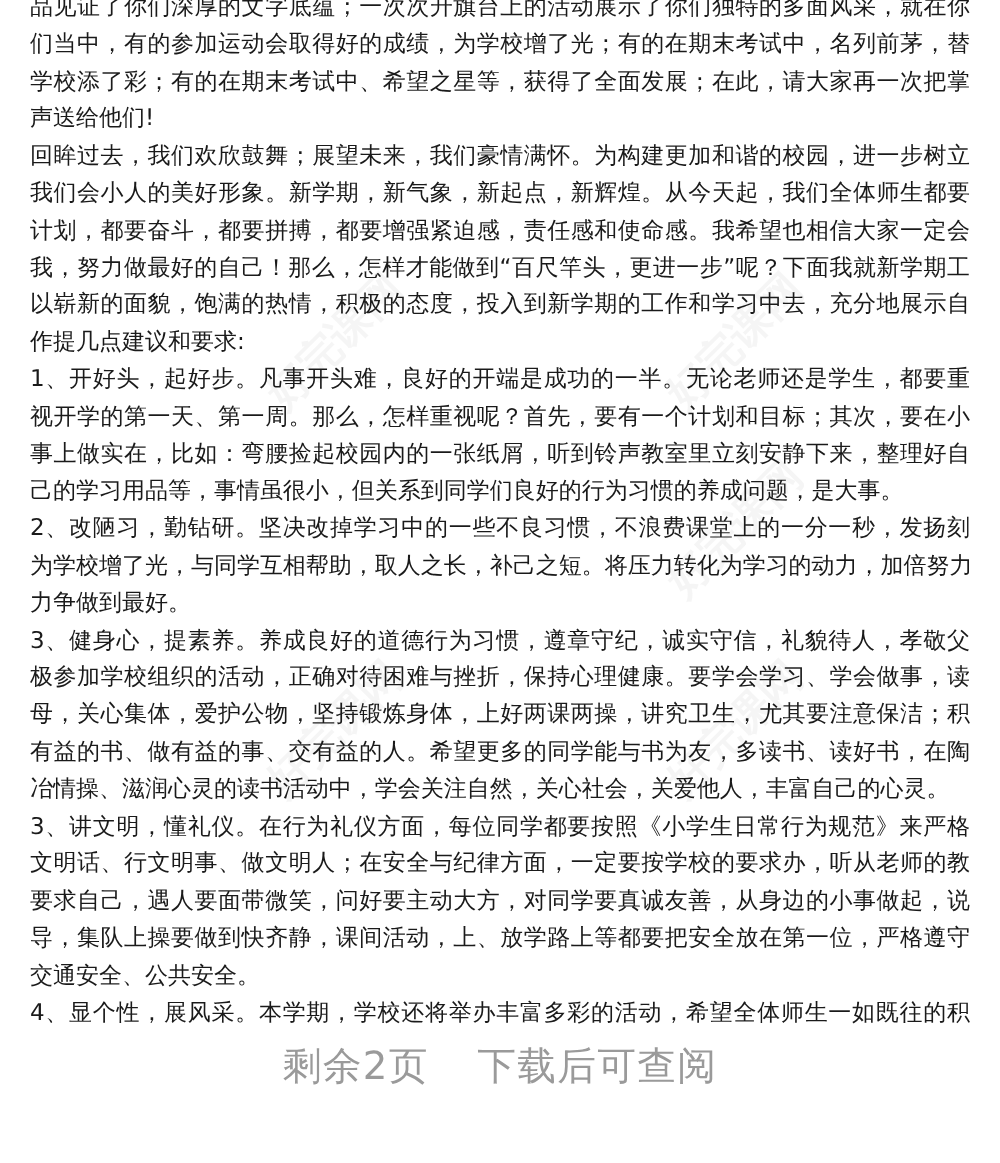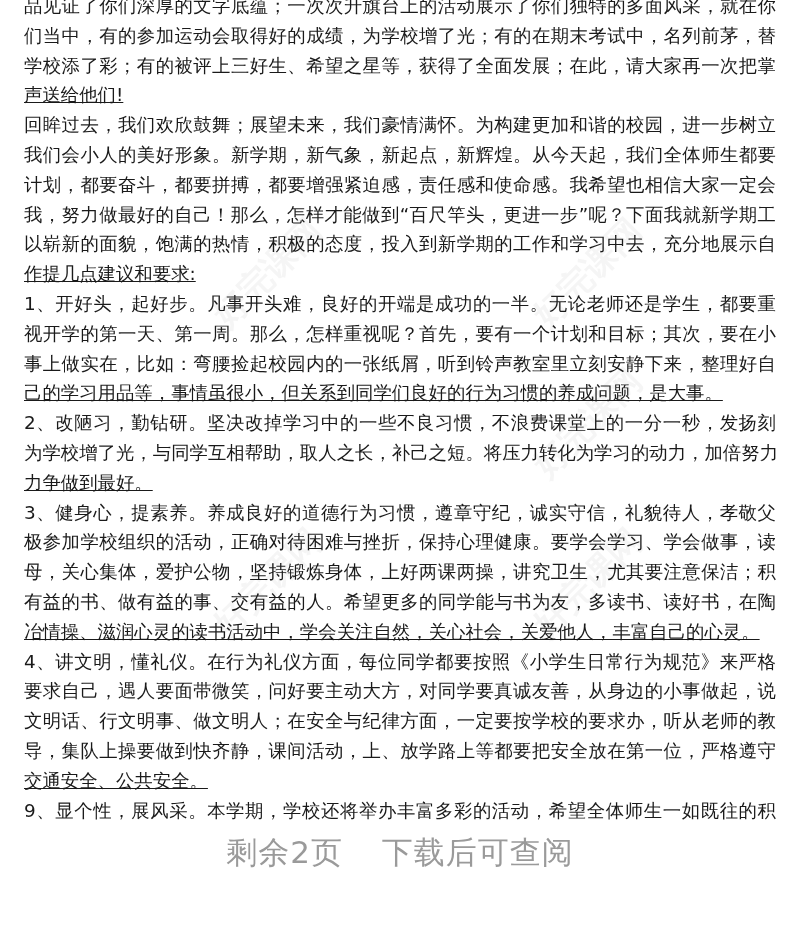--- a/index.html
+++ b/index.html
@@ -1,63 +1,63 @@
 <!DOCTYPE html>
 <html><head>
 <meta charset="utf-8">
 <style>
   html, body { margin: 0; padding: 0; background: #ffffff; }
   body { width: 800px; height: 930px; overflow: hidden; position: relative;
          font-family: "DejaVu Sans", "Liberation Sans", sans-serif; }
   .doc { position: absolute; left: 24px; top: -9px; width: 752px; }
   .line { height: 29.8px; line-height: 29.8px; font-size: 18.4px; color: #1a1a1a;
           white-space: nowrap; text-align: justify; text-align-last: justify; overflow: hidden; }
-  .line.last { text-align-last: left; text-decoration: underline; }
+  .line.last { text-align-last: left; }
   .watermark { position: absolute; color: rgba(160,160,160,0.10); font-size: 34px; font-weight: bold;
                transform: rotate(-45deg); white-space: nowrap; pointer-events: none; }
   .more { position: absolute; left: 0; width: 800px; top: 832px; text-align: center;
           font-size: 31px; color: #9a9a9a; letter-spacing: 1px; }
   .more span { margin: 0 14px; }
 </style>
 </head>
 <body>
 
 <div class="watermark" style="left:200px; top:250px;">好完课网</div>
 <div class="watermark" style="left:520px; top:250px;">好完课网</div>
 <div class="watermark" style="left:520px; top:400px;">好完课网</div>
 <div class="watermark" style="left:200px; top:560px;">好完课网</div>
 <div class="watermark" style="left:520px; top:560px;">好完课网</div>
 
 <div class="doc" id="doc">
     <div class="line">品见证了你们深厚的文字底蕴；一次次升旗台上的活动展示了你们独特的多面风采，就在你</div>
     <div class="line">们当中，有的参加运动会取得好的成绩，为学校增了光；有的在期末考试中，名列前茅，替</div>
-    <div class="line">学校添了彩；有的被评上三好生、希望之星等，获得了全面发展；在此，请大家再一次把掌</div>
+    <div class="line">学校添了彩；有的在期末考试中、希望之星等，获得了全面发展；在此，请大家再一次把掌</div>
     <div class="line last">声送给他们!</div>
     <div class="line">回眸过去，我们欢欣鼓舞；展望未来，我们豪情满怀。为构建更加和谐的校园，进一步树立</div>
     <div class="line">我们会小人的美好形象。新学期，新气象，新起点，新辉煌。从今天起，我们全体师生都要</div>
     <div class="line">计划，都要奋斗，都要拼搏，都要增强紧迫感，责任感和使命感。我希望也相信大家一定会</div>
     <div class="line">我，努力做最好的自己！那么，怎样才能做到“百尺竿头，更进一步”呢？下面我就新学期工</div>
     <div class="line">以崭新的面貌，饱满的热情，积极的态度，投入到新学期的工作和学习中去，充分地展示自</div>
     <div class="line last">作提几点建议和要求:</div>
     <div class="line">1、开好头，起好步。凡事开头难，良好的开端是成功的一半。无论老师还是学生，都要重</div>
     <div class="line">视开学的第一天、第一周。那么，怎样重视呢？首先，要有一个计划和目标；其次，要在小</div>
     <div class="line">事上做实在，比如：弯腰捡起校园内的一张纸屑，听到铃声教室里立刻安静下来，整理好自</div>
     <div class="line last">己的学习用品等，事情虽很小，但关系到同学们良好的行为习惯的养成问题，是大事。</div>
     <div class="line">2、改陋习，勤钻研。坚决改掉学习中的一些不良习惯，不浪费课堂上的一分一秒，发扬刻</div>
     <div class="line">为学校增了光，与同学互相帮助，取人之长，补己之短。将压力转化为学习的动力，加倍努力，</div>
     <div class="line last">力争做到最好。</div>
     <div class="line">3、健身心，提素养。养成良好的道德行为习惯，遵章守纪，诚实守信，礼貌待人，孝敬父</div>
     <div class="line">极参加学校组织的活动，正确对待困难与挫折，保持心理健康。要学会学习、学会做事，读</div>
     <div class="line">母，关心集体，爱护公物，坚持锻炼身体，上好两课两操，讲究卫生，尤其要注意保洁；积</div>
     <div class="line">有益的书、做有益的事、交有益的人。希望更多的同学能与书为友，多读书、读好书，在陶</div>
     <div class="line last">冶情操、滋润心灵的读书活动中，学会关注自然，关心社会，关爱他人，丰富自己的心灵。</div>
-    <div class="line">4、讲文明，懂礼仪。在行为礼仪方面，每位同学都要按照《小学生日常行为规范》来严格</div>
+    <div class="line">3、讲文明，懂礼仪。在行为礼仪方面，每位同学都要按照《小学生日常行为规范》来严格</div>
+    <div class="line">文明话、行文明事、做文明人；在安全与纪律方面，一定要按学校的要求办，听从老师的教</div>
     <div class="line">要求自己，遇人要面带微笑，问好要主动大方，对同学要真诚友善，从身边的小事做起，说</div>
-    <div class="line">文明话、行文明事、做文明人；在安全与纪律方面，一定要按学校的要求办，听从老师的教</div>
     <div class="line">导，集队上操要做到快齐静，课间活动，上、放学路上等都要把安全放在第一位，严格遵守</div>
     <div class="line last">交通安全、公共安全。</div>
-    <div class="line">9、显个性，展风采。本学期，学校还将举办丰富多彩的活动，希望全体师生一如既往的积</div>
+    <div class="line">4、显个性，展风采。本学期，学校还将举办丰富多彩的活动，希望全体师生一如既往的积</div>
   </div>
 
 <div class="more">
   <span>剩余2页</span>
   <span>下载后可查阅</span>
 </div>
 
 </body></html>

